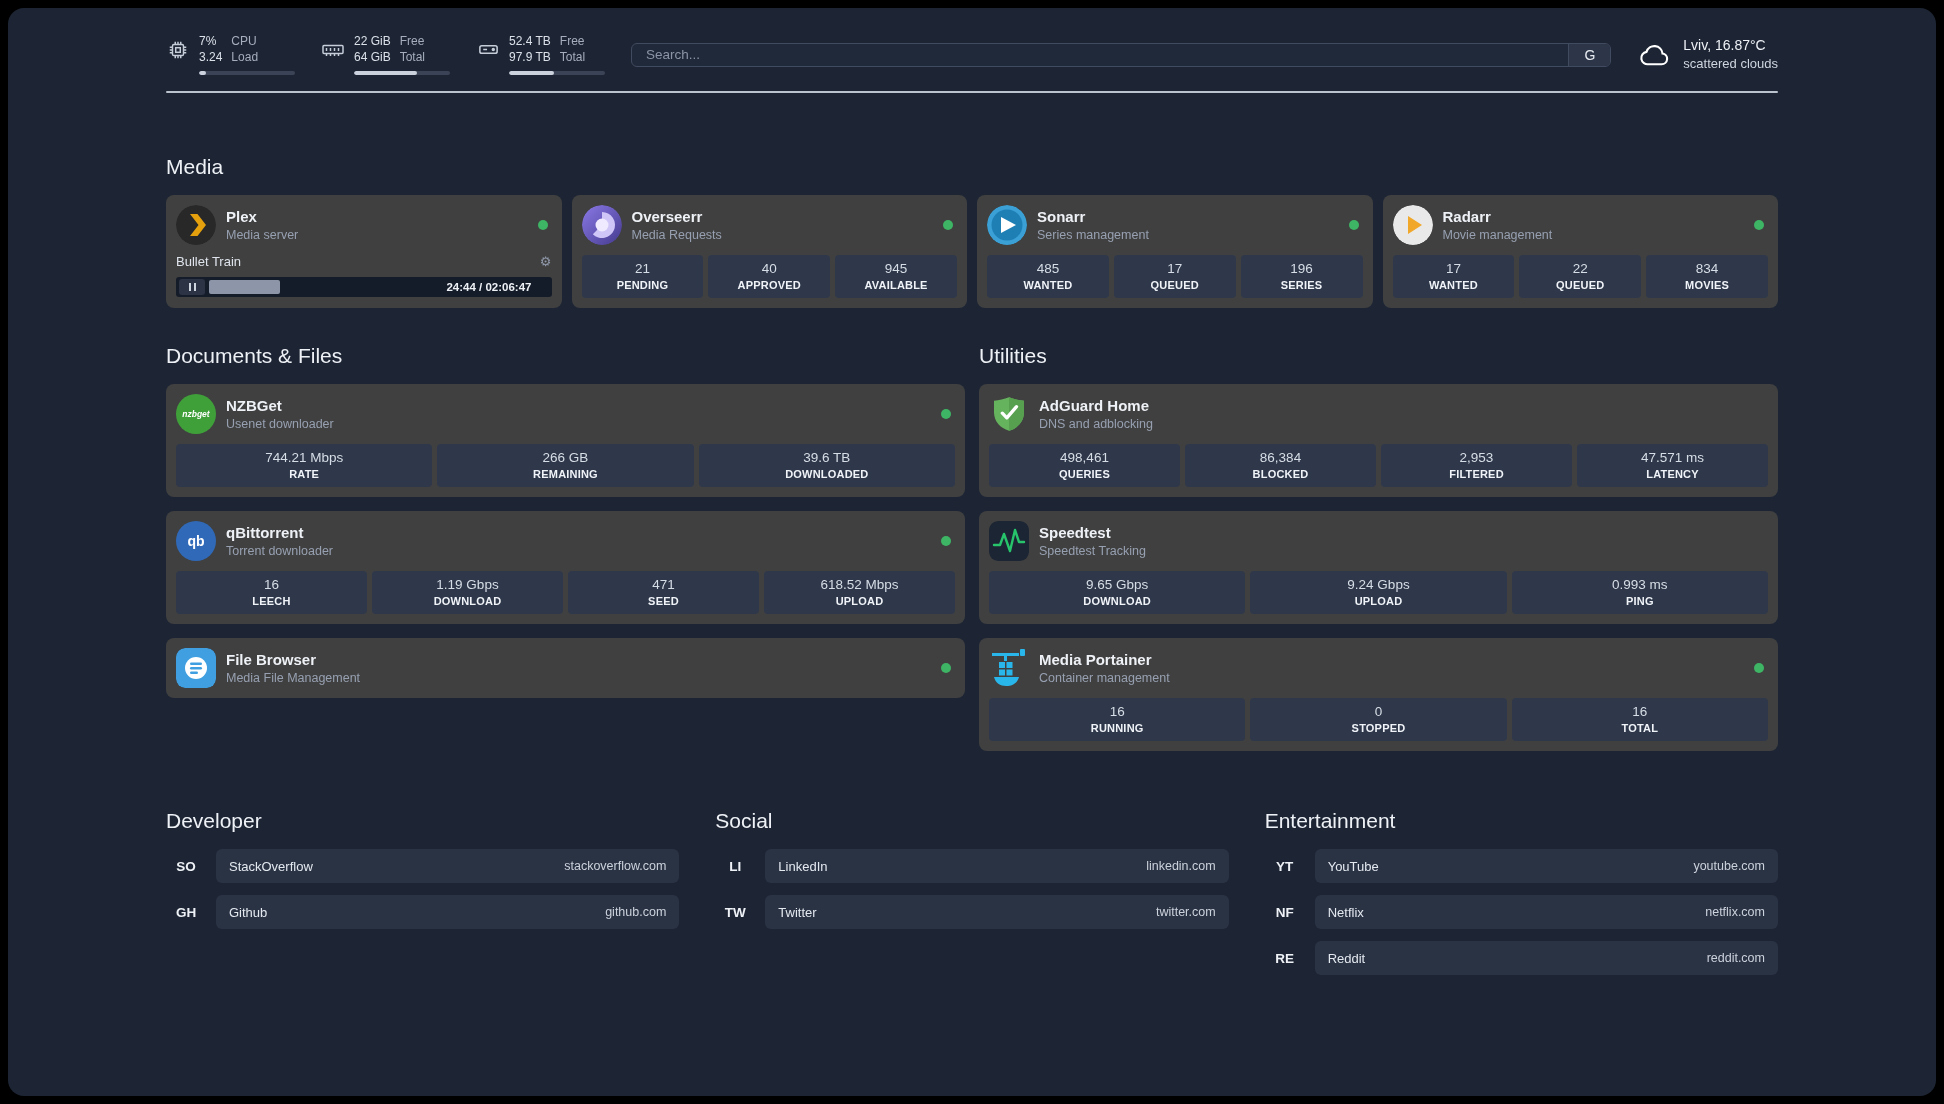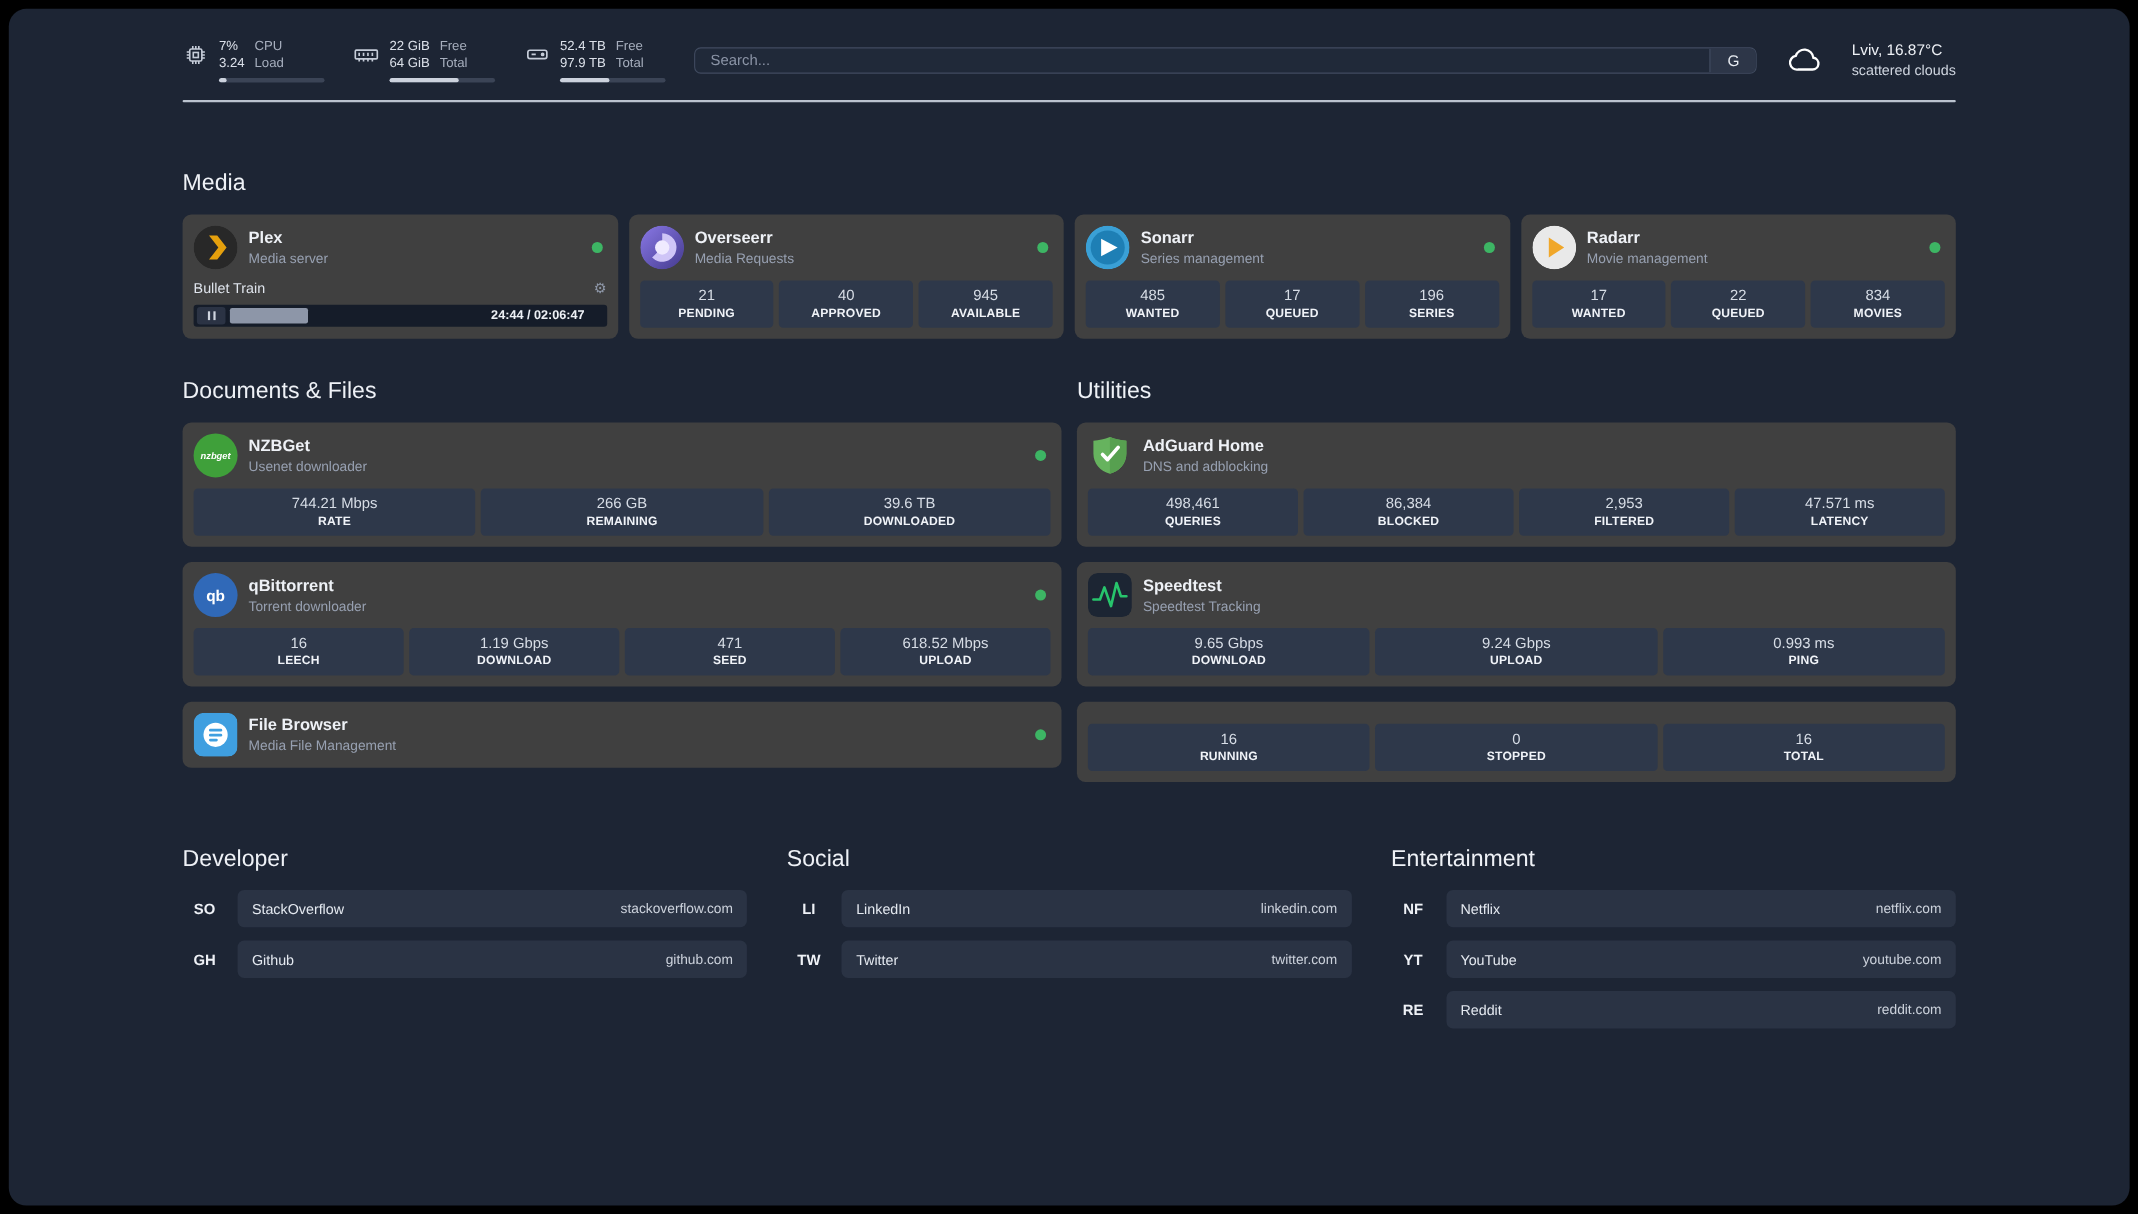--- a/index.html
+++ b/index.html
@@ -23,21 +23,21 @@
   .m-col { display:flex; flex-direction:column; font-size:12px; line-height:1.3; color:#dbe0e9; }
   .m-col.dim { color:#a6aebd; }
   .metric-bar { height:4px; background:#3b4456; border-radius:2px; margin-top:6px; margin-left:33px; width:96px; overflow:hidden; }
   .metric-bar .fill { height:100%; background:#ccd2dd; border-radius:2px; width:0; }
 
   .search-wrap { flex:1; height:24px; background:#202939; border:1px solid #414b60; border-radius:6px; display:flex; overflow:hidden; }
   .search-wrap input { flex:1; background:transparent; border:none; outline:none; color:#d6dbe4; font-size:13.5px; padding:0 14px; font-family:"Liberation Sans", sans-serif; }
   .search-wrap input::placeholder { color:#8b94a6; }
   .search-g { width:42px; border-left:1px solid #414b60; background:#2d3648; color:#e8ecf2; display:flex; align-items:center; justify-content:center; font-size:14px; cursor:pointer; }
 
-  .weather { display:flex; align-items:flex-start; gap:24px; }
+  .weather { display:flex; align-items:center; gap:10px; }
   .weather-lines { display:flex; flex-direction:column; line-height:1.35; }
   .weather-loc { font-size:14px; color:#eef1f6; }
   .weather-cond { font-size:13px; color:#cfd5df; }
 
   .divider { height:2px; background:#c9d0dc; opacity:.92; border-radius:1px; margin-top:16px; }
 
   
   .section-title { font-size:21px; font-weight:500; color:#eef1f6; }
   .media-section { margin-top:62px; }
   .media-grid { display:grid; grid-template-columns:repeat(4,1fr); gap:10px; margin-top:16px; }
@@ -461,20 +461,39 @@
               <div class="tile-label">UPLOAD</div>
             </div>
             <div class="tile">
               <div class="tile-value">0.993 ms</div>
               <div class="tile-label">PING</div>
             </div>
           </div>
         </div>
 
         <div class="card">
+          <div class="card-head">
+            <div class="app-icon" style="border-radius:0">
+              <svg viewBox="0 0 40 40" width="40" height="40" fill="#29b6ea">
+                  <rect x="3" y="5" width="27" height="3"></rect>
+                  <rect x="31" y="1" width="5" height="7" rx="1"></rect>
+                  <rect x="15" y="8" width="3" height="5"></rect>
+                  <rect x="10" y="14" width="6" height="6"></rect>
+                  <rect x="17.5" y="14" width="6" height="6"></rect>
+                  <rect x="10" y="21.5" width="6" height="6"></rect>
+                  <rect x="17.5" y="21.5" width="6" height="6"></rect>
+                  <path d="M5 29h25c-1.5 6-6.5 9-13 9-6 0-10.5-3-12-9z"></path>
+                </svg>
+            </div>
+            <div class="head-text">
+              <span class="app-name">Media Portainer</span>
+              <span class="app-sub">Container management</span>
+            </div>
+            <span class="dot"></span>
+          </div>
           <div class="tiles cols-3">
             <div class="tile">
               <div class="tile-value">16</div>
               <div class="tile-label">RUNNING</div>
             </div>
             <div class="tile">
               <div class="tile-value">0</div>
               <div class="tile-label">STOPPED</div>
             </div>
             <div class="tile">
@@ -527,34 +546,34 @@
             <span class="bm-url">twitter.com</span>
           </span>
         </div>
       </div>
     </div>
 
     <div>
       <div class="section-title">Entertainment</div>
       <div class="bm-list">
         <div class="bm-row">
+          <span class="bm-abbr">YT</span>
+          <span class="bm-pill">
+            <span class="bm-name">YouTube</span>
+            <span class="bm-url">youtube.com</span>
+          </span>
+        </div>
+        <div class="bm-row">
           <span class="bm-abbr">NF</span>
           <span class="bm-pill">
             <span class="bm-name">Netflix</span>
             <span class="bm-url">netflix.com</span>
           </span>
         </div>
         <div class="bm-row">
-          <span class="bm-abbr">YT</span>
-          <span class="bm-pill">
-            <span class="bm-name">YouTube</span>
-            <span class="bm-url">youtube.com</span>
-          </span>
-        </div>
-        <div class="bm-row">
           <span class="bm-abbr">RE</span>
           <span class="bm-pill">
             <span class="bm-name">Reddit</span>
             <span class="bm-url">reddit.com</span>
           </span>
         </div>
       </div>
     </div>
 
   </div>

